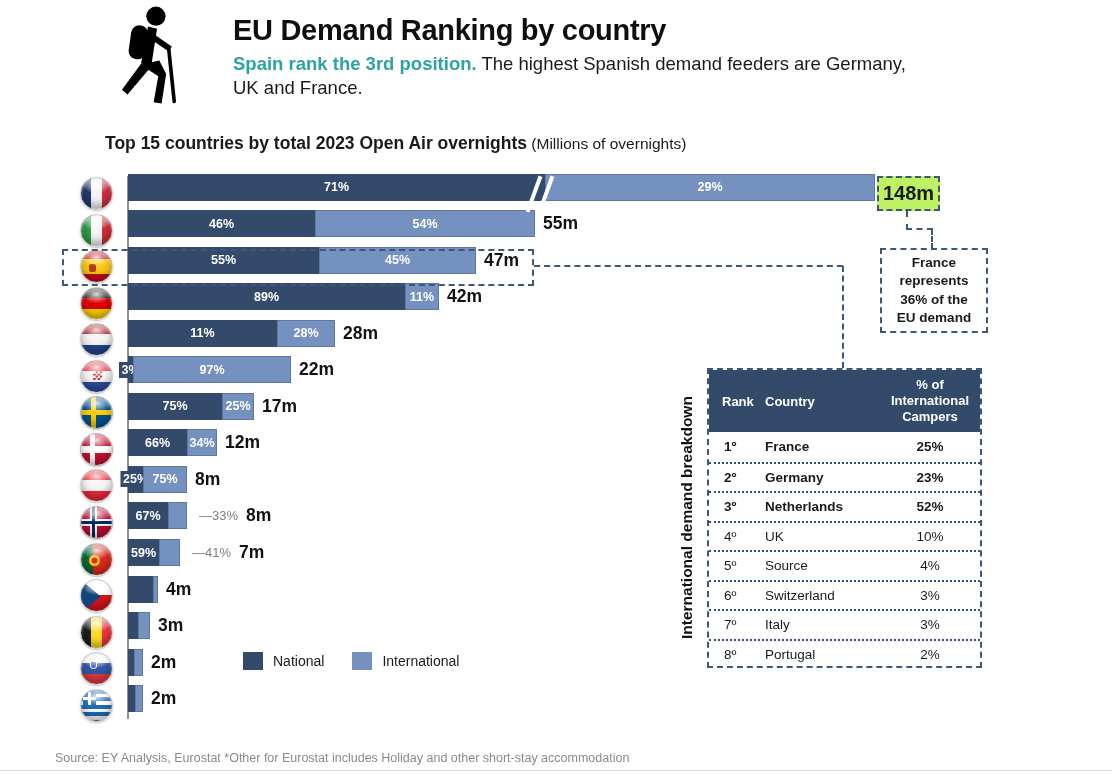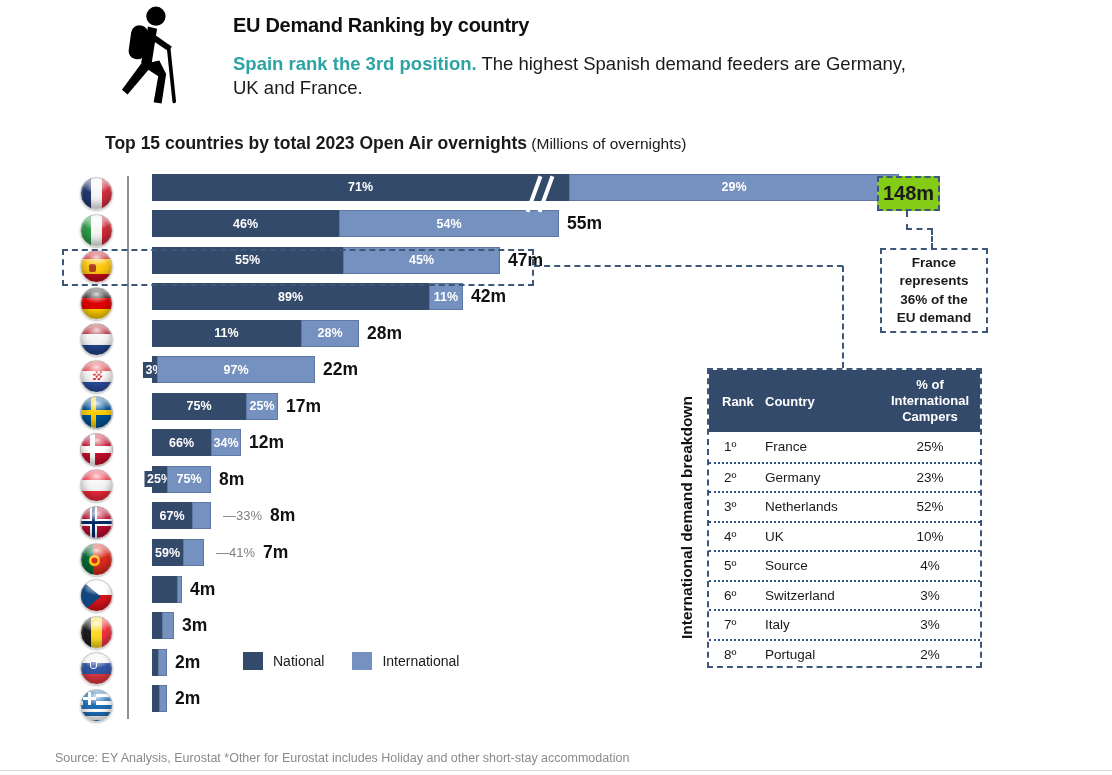--- a/index.html
+++ b/index.html
@@ -1,77 +1,77 @@
 <!DOCTYPE html>
 <html><head>
 <meta charset="utf-8">
 <style>
   * { margin:0; padding:0; box-sizing:border-box; }
   body { background:#fff; font-family:"Liberation Sans", sans-serif; color:#1a1a1a; }
   .canvas { position:relative; width:1112px; height:775px; background:#fff; overflow:hidden; }
 
   
   .hiker { position:absolute; left:112px; top:6px; width:72px; height:102px; }
-  .page-title { position:absolute; left:233px; top:14px; font-size:20px; font-weight:bold; color:#0f0f0f; letter-spacing:-0.3px; }
+  .page-title { position:absolute; left:233px; top:14px; font-size:29px; font-weight:bold; color:#0f0f0f; letter-spacing:-0.3px; }
   .subtitle { position:absolute; left:233px; top:52px; width:690px; font-size:18.5px; line-height:24px; color:#1a1a1a; }
   .subtitle .hl { color:#2da3a3; font-weight:bold; }
 
   .chart-title { position:absolute; left:105px; top:133px; font-size:17.5px; }
   .chart-title .b { font-weight:bold; }
   .chart-title .u { font-size:15.5px; font-weight:normal; }
 
   
   .axis { position:absolute; left:127px; top:176px; width:2px; height:543px; background:#8f8f8f; }
   .bar-row { position:absolute; left:0; height:27px; width:1112px; }
   .flag { position:absolute; left:80px; top:-3px; width:33px; height:33px; border-radius:50%;
           border:1px solid #c2c2c2; overflow:hidden;
           box-shadow: inset 0 -5px 7px rgba(0,0,0,.30), inset 0 2px 3px rgba(255,255,255,.55), 0 1px 2px rgba(0,0,0,.25); }
   .flag::after { content:""; position:absolute; left:0; top:0; right:0; bottom:0; border-radius:50%;
           background: radial-gradient(ellipse 62% 40% at 50% 20%, rgba(255,255,255,.85), rgba(255,255,255,0) 75%); }
   .flag i { position:absolute; display:block; }
 
-  .barwrap { position:absolute; left:128px; top:0; height:14px; display:flex; align-items:center;padding-left:24px; }
+  .barwrap { position:absolute; left:128px; top:0; height:14px; display:flex; align-items:center; }
   .seg { height:27px; display:flex; align-items:center; justify-content:center; position:relative; flex:none; }
   .seg.nat { background:#344a6b; }
   .seg.int { background:#7591bf; box-shadow: inset 0 0 0 1px rgba(52,74,107,.35); }
   .plabel { color:#fff; font-size:12.5px; font-weight:600; white-space:nowrap; }
   .plabel.chip { position:absolute; left:50%; top:50%; transform:translate(-50%,-50%); padding:1px 3px; }
   .plabel.chip.natbg { background:#344a6b; }
   .mval { font-size:17.5px; font-weight:600; color:#111; margin-left:8px; white-space:nowrap; }
   .intout { font-size:13px; color:#7f7f7f; margin-left:12px; white-space:nowrap; }
   .brk { position:absolute; width:3.5px; height:38px; top:-5.5px; background:#fff; transform:rotate(20deg); z-index:2; }
 
   
   .legend { position:absolute; left:243px; top:652px; display:flex; align-items:center; gap:10px; }
   .legend .sw { width:20px; height:18px; flex:none; }
   .legend .lab { font-size:14px; margin-right:18px; }
   .spain-box { position:absolute; left:62px; top:249px; width:472px; height:37px; border:2px dashed #3d5778; }
   .conn-h { position:absolute; left:534px; top:265px; width:309px; height:0; border-top:2px dashed #3d5778; }
   .conn-v { position:absolute; left:842px; top:266px; width:0; height:102px; border-left:2px dashed #3d5778; }
   .box-148 { position:absolute; left:877px; top:176px; width:63px; height:35px; border:2px dashed #3d5778;
-             display:flex; align-items:center; justify-content:center; font-size:20px; font-weight:600; background:#84cc16; }
+             display:flex; align-items:center; justify-content:center; font-size:20px; font-weight:600; background:#bef264; }
   .conn-a { position:absolute; left:906px; top:211px; width:27px; height:19px; border-left:2px dashed #3d5778; border-bottom:2px dashed #3d5778; }
   .conn-b { position:absolute; left:931px; top:229px; width:0; height:20px; border-left:2px dashed #3d5778; }
   .france-note { position:absolute; left:880px; top:248px; width:108px; height:85px; border:2px dashed #3d5778;
              display:flex; align-items:center; justify-content:center; text-align:center;
              font-size:13.5px; font-weight:bold; line-height:1.35; white-space:pre-line; }
 
   
   .rot-label { position:absolute; left:674px; top:368px; width:26px; height:300px;
                writing-mode:vertical-rl; transform:rotate(180deg);
                display:flex; align-items:center; justify-content:center;
                font-weight:bold; font-size:15.5px; color:#111; }
   .btable { position:absolute; left:707px; top:368px; width:275px; height:300px; border:2px dashed #3d5778; background:#fff; }
   .bt-head { height:62px; background:#344a6b; color:#fff; display:flex; align-items:center; font-size:13px; font-weight:bold; }
   .bt-head .h-rank { width:56px; padding-left:13px; }
   .bt-head .h-country { flex:1; }
   .bt-head .h-pct { width:96px; text-align:center; white-space:pre-line; line-height:1.25; padding-right:4px; }
   .bt-row { height:29.5px; display:flex; align-items:center; font-size:13.5px; }
   .bt-row + .bt-row { border-top:2px dotted #2f5386; }
-  .bt-row.bold { font-weight:normal; }
+  .bt-row.bold { font-weight:bold; }
   .bt-row .c-rank { width:56px; padding-left:15px; }
   .bt-row .c-country { flex:1; }
   .bt-row .c-pct { width:96px; text-align:center; padding-right:4px; }
 
   
   .source { position:absolute; left:55px; top:751px; font-size:12.5px; color:#8a8a8a; }
   .bottom-rule { position:absolute; left:0; top:770px; width:1112px; height:1px; background:#d9d9d9; }
 
   
   .f-fr{background:linear-gradient(90deg,#23386f 33%,#f4f4f4 33% 67%,#d02e3e 67%);}

